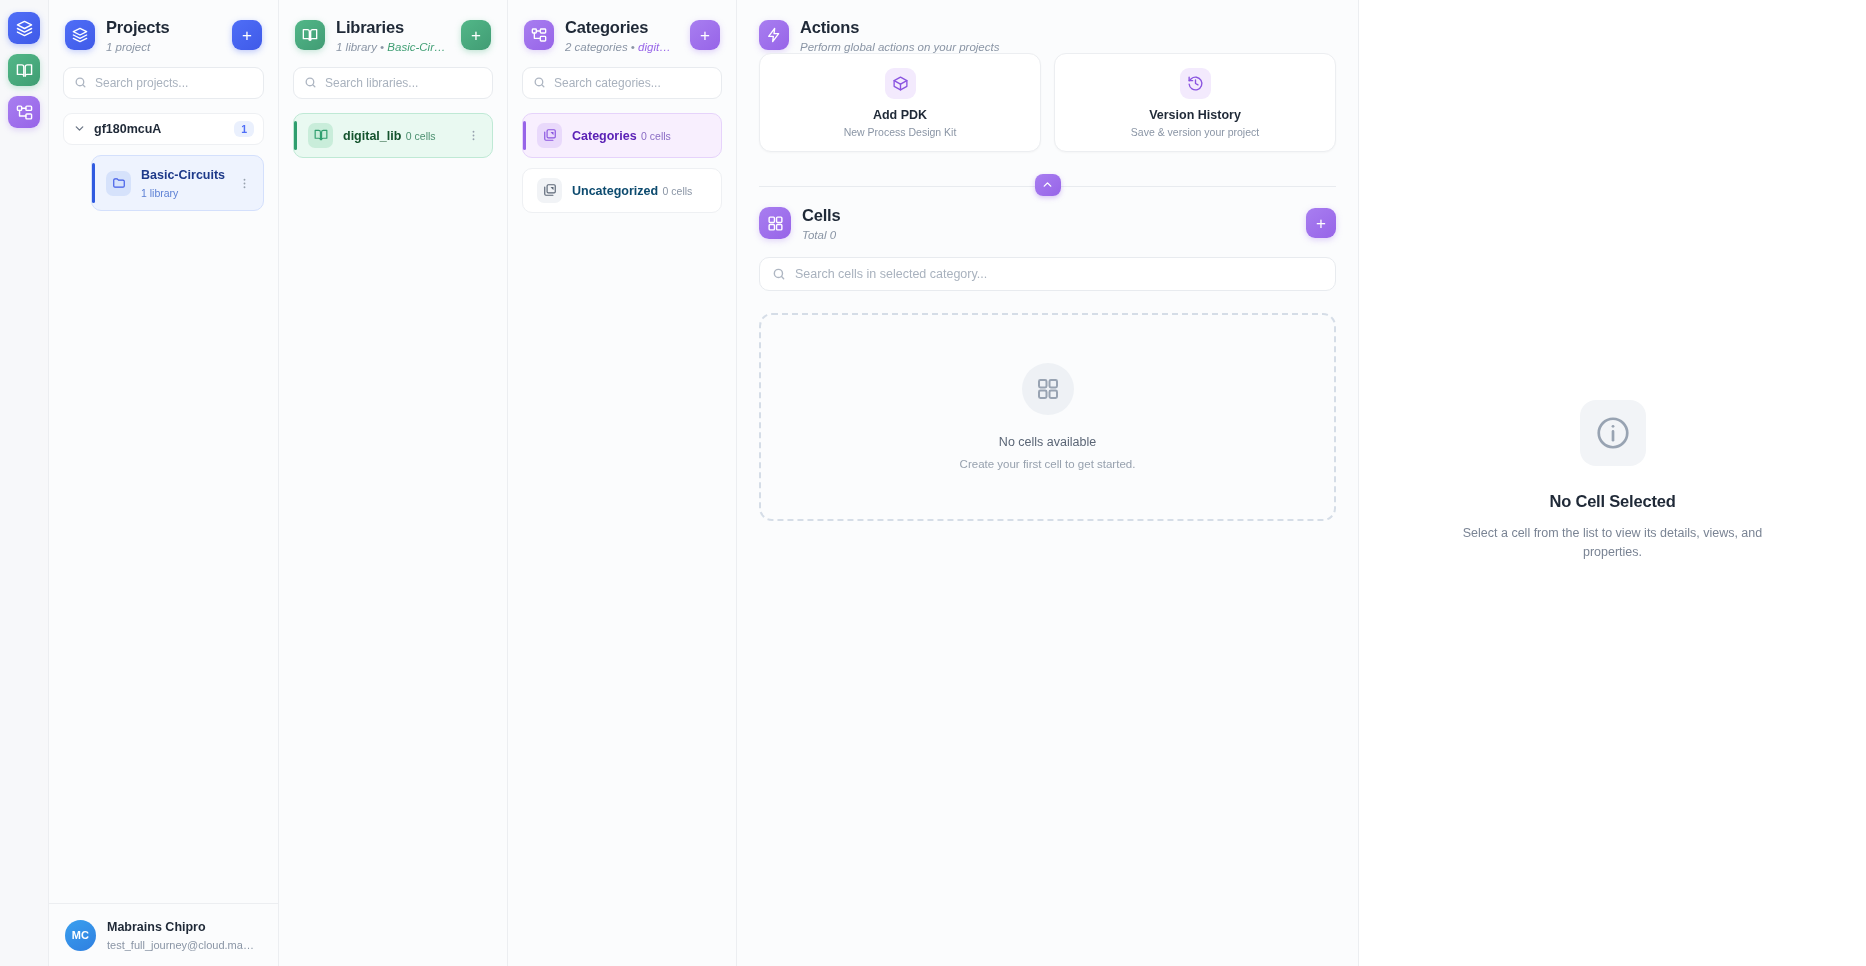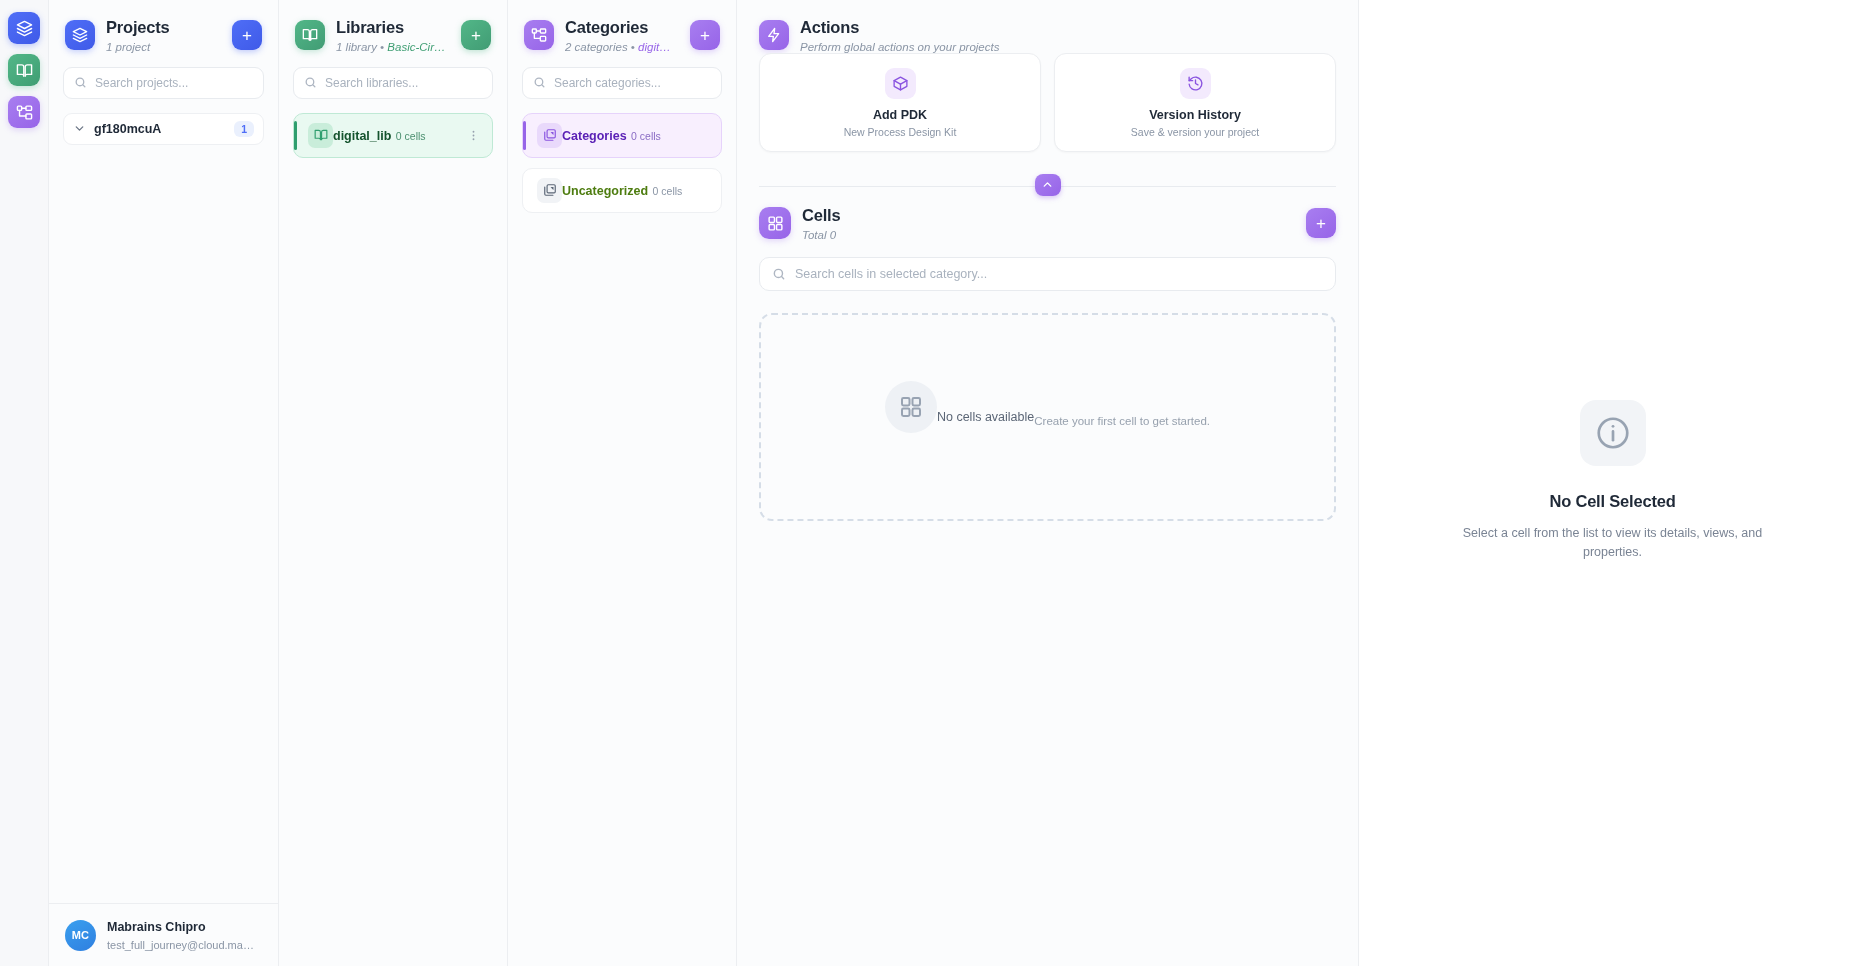--- a/index.html
+++ b/index.html
@@ -70,28 +70,28 @@
   
   .group-row { display: flex; align-items: center; gap: 8px; background: #fff;
                border: 1px solid #eef0f3; border-radius: 9px; height: 32px;
                padding: 0 9px; cursor: pointer; }
   .group-chevron { color: #6b7585; display: flex; }
   .group-name { flex: 1 1 auto; font-size: 12.5px; font-weight: 700; color: #1f2937; }
   .group-count { background: #eaf0fd; color: #4f6ef7; font-size: 10.5px; font-weight: 700;
                  border-radius: 6px; padding: 2px 7px; }
 
   
-  .card { position: relative; display: flex; align-items: center; gap: 0;
+  .card { position: relative; display: flex; align-items: center; gap: 10px;
           border-radius: 10px; padding: 9px 8px 9px 14px; cursor: pointer;
           background: #fff; border: 1px solid #eef0f3; }
   .card .bar { position: absolute; left: 0; top: 7px; bottom: 7px; width: 3px; border-radius: 2px; }
   .card-ico { width: 25px; height: 25px; border-radius: 7px; flex: none;
               display: flex; align-items: center; justify-content: center; }
   .card-txt { flex: 1 1 auto; min-width: 0; }
-  .card-title { font-size: 12.5px; font-weight: 700; color: #4d7c0f; line-height: 1.25;
+  .card-title { font-size: 12.5px; font-weight: 700; color: #0c4a6e; line-height: 1.25;
                 white-space: nowrap; overflow: hidden; text-overflow: ellipsis; }
   .card-meta { font-size: 10.5px; color: #8a95a5; margin-top: 2px; }
   .kebab { color: #97a1ae; flex: none; padding: 2px 4px; cursor: pointer; line-height: 0; }
 
   .card.sel-blue { background:#eef3fe; border:1px solid #d4e0fc; }
   .card.sel-blue .bar { background:#2f5ae0; }
   .card.sel-blue .card-ico { background:#d6e2fb; color:#3f5ae8; }
   .card.sel-blue .card-title { color:#1e3a8a; }
   .card.sel-blue .card-meta { color:#5b7fd4; }
 
@@ -151,21 +151,21 @@
   .cells-head .head-icon { width: 32px; height: 32px; border-radius: 10px; }
 
   .cell-search { height: 34px; background: #fff; border: 1px solid #e8ebef; border-radius: 10px;
                  display: flex; align-items: center; padding: 0 12px; gap: 9px; margin-bottom: 22px; }
   .cell-search svg { color: #aeb6c2; flex: none; }
   .cell-search input { border: none; outline: none; background: transparent; flex: 1 1 auto;
                        font-family: inherit; font-size: 12.5px; color: #3b4453; }
   .cell-search input::placeholder { color: #a9b2be; }
 
   .empty-box { border: 2px dashed #d5dde7; border-radius: 13px; height: 208px;
-               display: flex; flex-direction: row; align-items: center;
+               display: flex; flex-direction: column; align-items: center;
                justify-content: center; gap: 0; }
   .empty-circle { width: 52px; height: 52px; border-radius: 50%; background: #eef1f5;
                   color: #98a3b2; display: flex; align-items: center; justify-content: center;
                   margin-bottom: 20px; }
   .empty-title { font-size: 12.5px; color: #5b6676; }
   .empty-sub { font-size: 11.5px; color: #97a1ae; margin-top: 9px; }
 
   
   .detail { flex: 1 1 auto; height: 966px; background: #ffffff;
             display: flex; align-items: flex-start; justify-content: center; }
@@ -234,20 +234,39 @@
       <div class="group-row">
         <span class="group-chevron">
           <svg width="13" height="13" viewBox="0 0 24 24" fill="none" stroke="currentColor" stroke-width="2.4" stroke-linecap="round" stroke-linejoin="round">
               <polyline points="6 9 12 15 18 9"></polyline>
             </svg>
         </span>
         <span class="group-name">gf180mcuA</span>
         <span class="group-count">1</span>
       </div>
 
+      <div class="card sel-blue indent">
+        <span class="bar"></span>
+        <span class="card-ico">
+          <svg width="14" height="14" viewBox="0 0 24 24" fill="none" stroke="currentColor" stroke-width="2" stroke-linecap="round" stroke-linejoin="round">
+            <path d="M3 7a2 2 0 0 1 2-2h4l2 2h8a2 2 0 0 1 2 2v8a2 2 0 0 1-2 2H5a2 2 0 0 1-2-2z"></path>
+          </svg>
+        </span>
+        <span class="card-txt">
+          <span class="card-title">Basic-Circuits</span>
+          <span class="card-meta">1 library</span>
+        </span>
+        <span class="kebab">
+          <svg width="13" height="13" viewBox="0 0 24 24" fill="currentColor">
+            <circle cx="12" cy="5" r="1.7"></circle>
+              <circle cx="12" cy="12" r="1.7"></circle>
+              <circle cx="12" cy="19" r="1.7"></circle>
+          </svg>
+        </span>
+      </div>
     </div>
 
     <div class="user-foot">
       <span class="avatar">MC</span>
       <span class="user-txt">
         <span class="user-name">Mabrains Chipro</span>
         <span class="user-mail">test_full_journey@cloud.ma…</span>
       </span>
     </div>
   </div>

